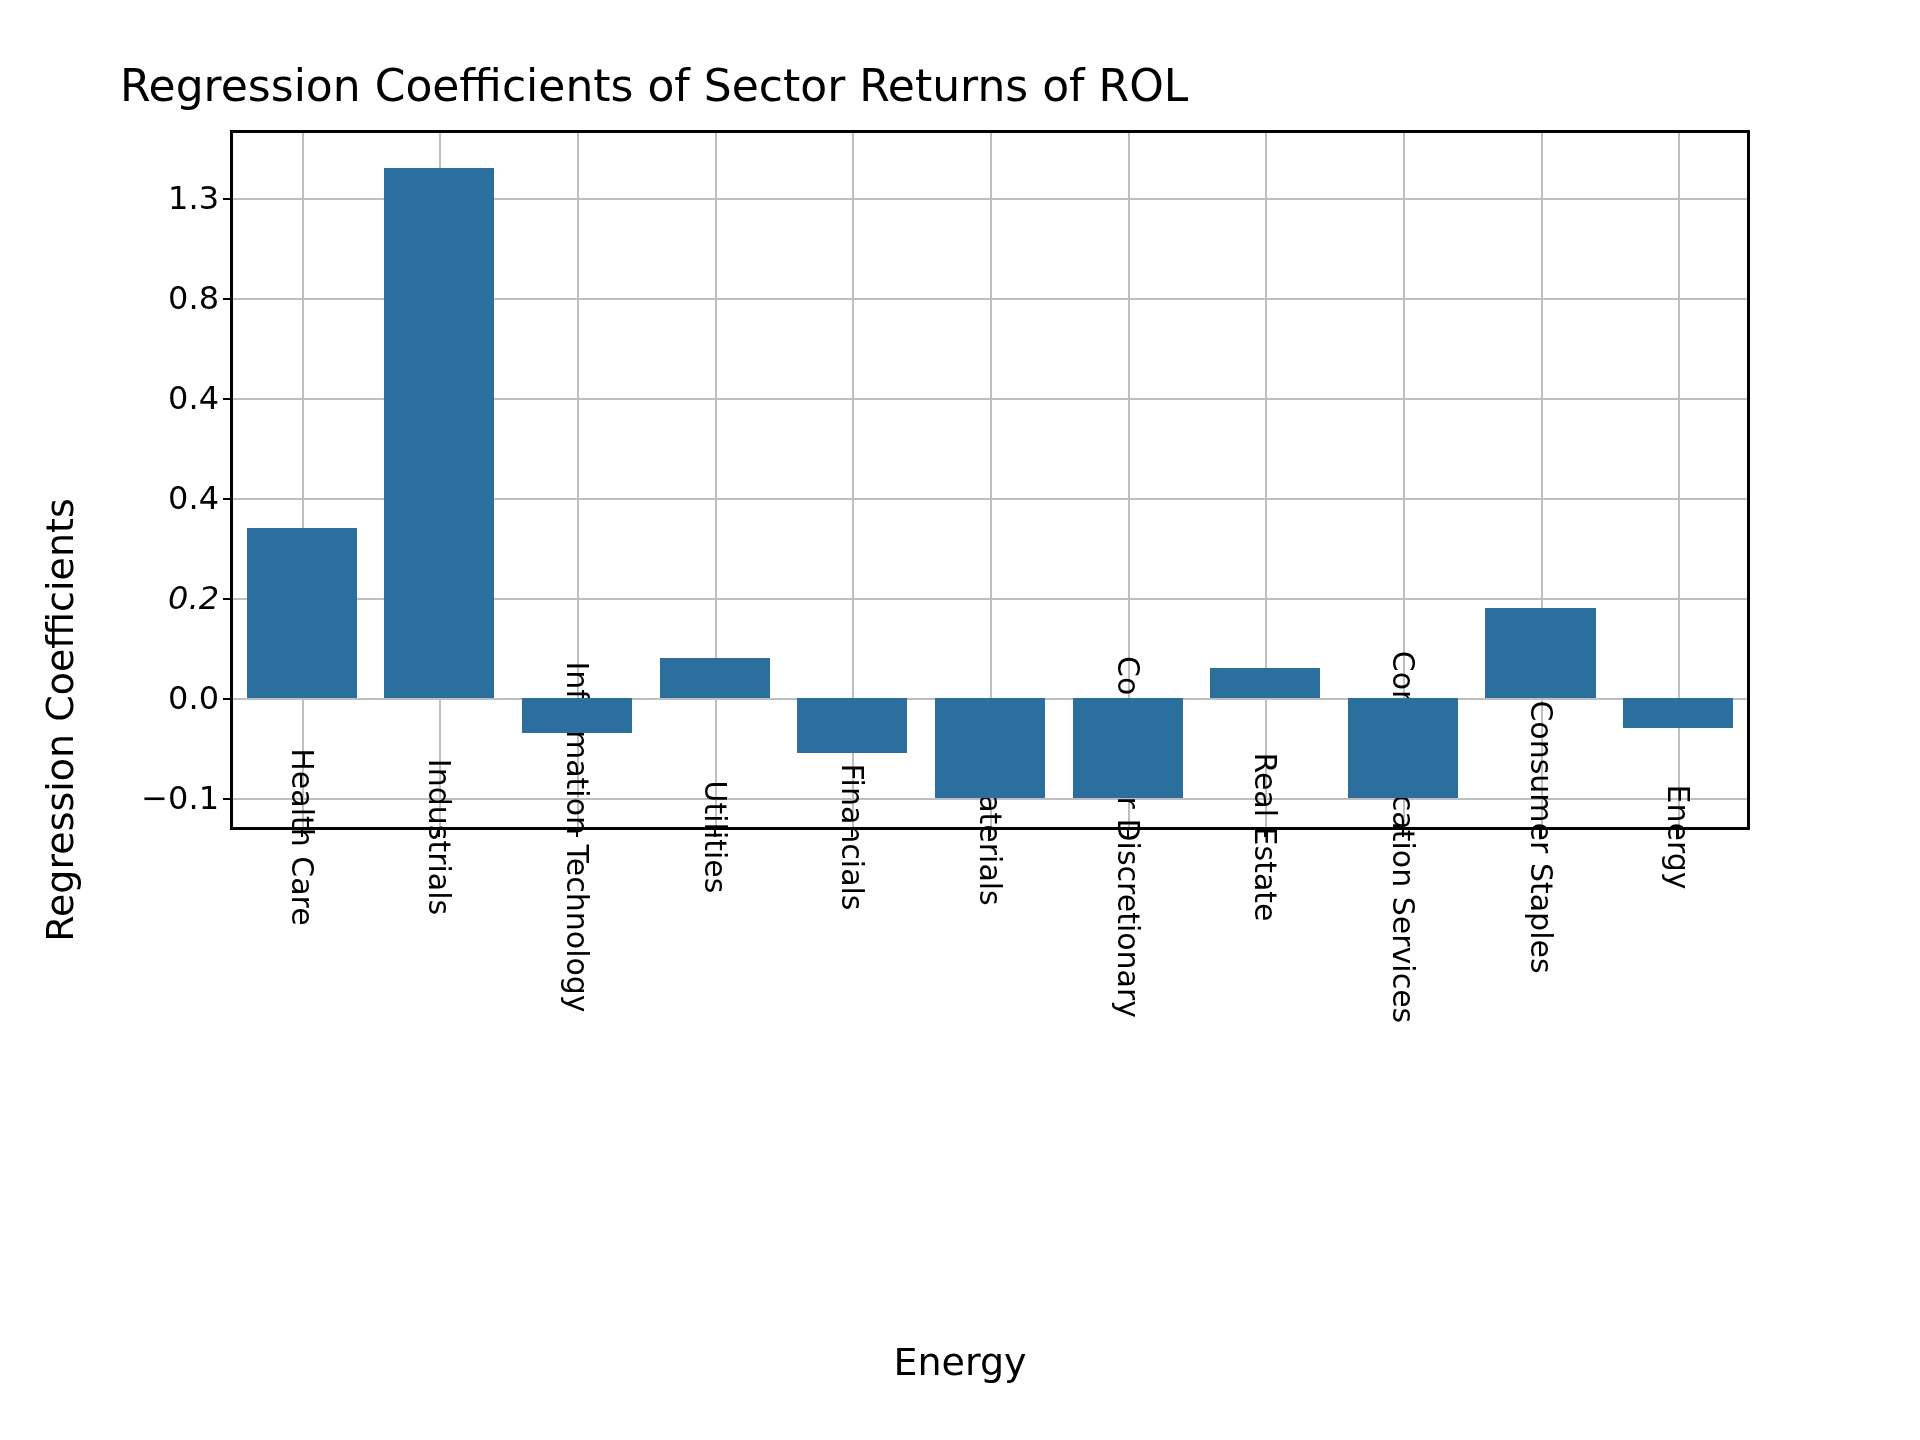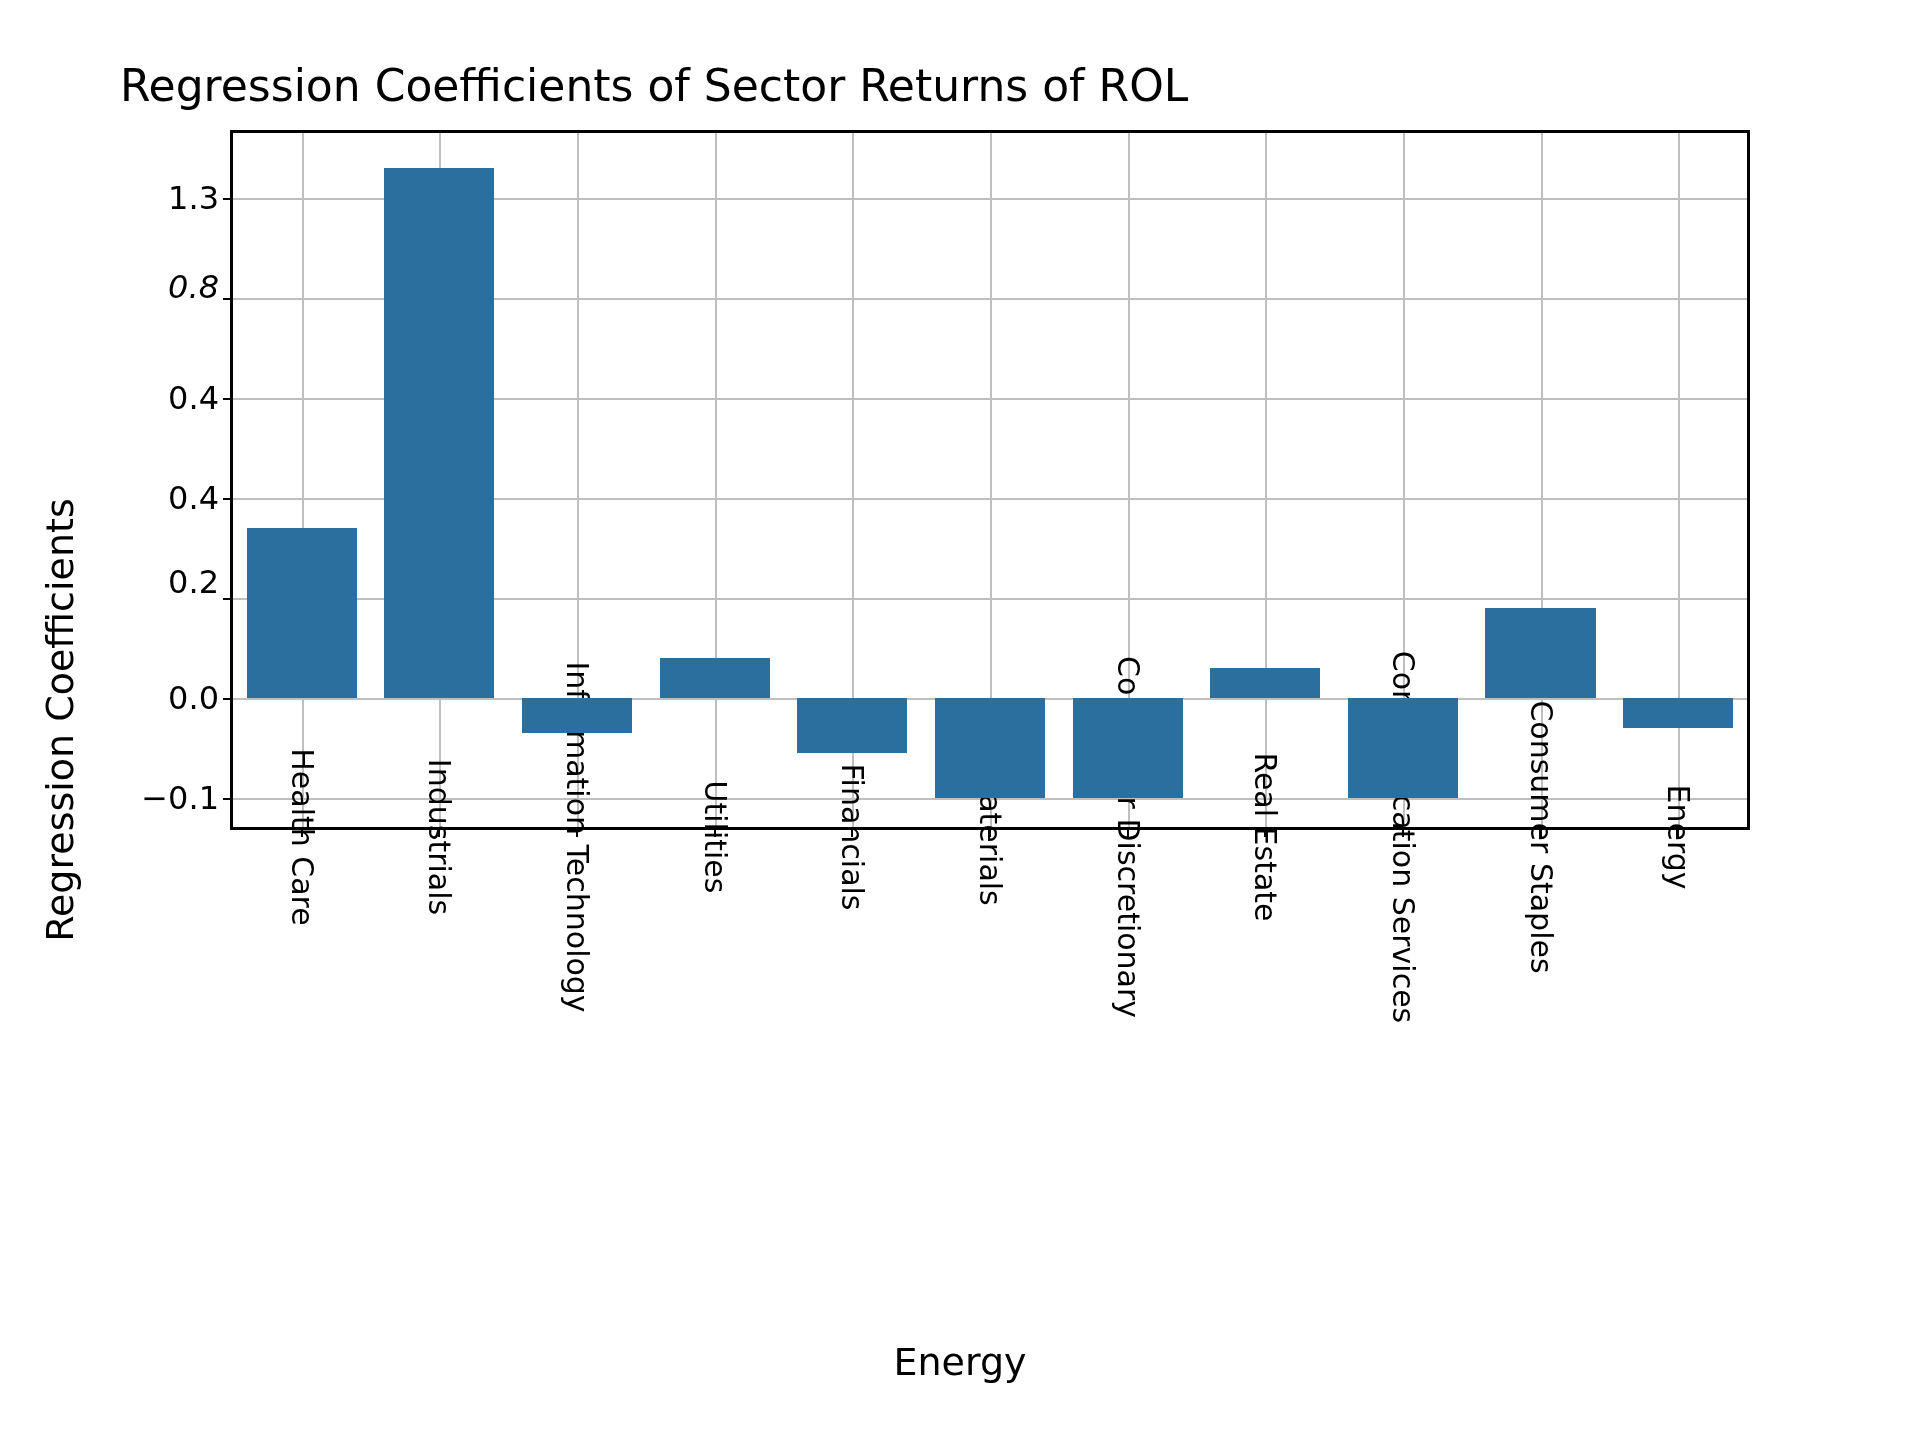--- a/index.html
+++ b/index.html
@@ -117,30 +117,30 @@
   <div class="ylabel">Regression Coefficients</div>
   <div class="plot" id="plot" style="height: 700px;">
       <div class="grid-h" style="top: 665px;"></div>
       <div class="ytick-mark" style="top: 665px;"></div>
       <div class="ytick-label" style="top: 665px;">−0.1</div>
       <div class="grid-h" style="top: 565px;"></div>
       <div class="ytick-mark" style="top: 565px;"></div>
       <div class="ytick-label" style="top: 565px; margin-left: 44px;">0.0</div>
       <div class="grid-h" style="top: 465px;"></div>
       <div class="ytick-mark" style="top: 465px;"></div>
-      <div class="ytick-label" style="top: 449px;">0.2</div>
+      <div class="ytick-label" style="top: 465px; font-style: italic;">0.2</div>
       <div class="grid-h" style="top: 365px;"></div>
       <div class="ytick-mark" style="top: 365px;"></div>
       <div class="ytick-label" style="top: 365px;">0.4</div>
       <div class="grid-h" style="top: 265px;"></div>
       <div class="ytick-mark" style="top: 265px;"></div>
       <div class="ytick-label" style="top: 265px;">0.4</div>
       <div class="grid-h" style="top: 165px;"></div>
       <div class="ytick-mark" style="top: 165px;"></div>
-      <div class="ytick-label" style="top: 154px; font-style: italic;">0.8</div>
+      <div class="ytick-label" style="top: 165px;">0.8</div>
       <div class="grid-h" style="top: 65px;"></div>
       <div class="ytick-mark" style="top: 65px;"></div>
       <div class="ytick-label" style="top: 65px;">1.3</div>
       <div class="grid-v" style="left: 68.8182px;"></div>
       <div class="xtick-mark" style="left: 68.8182px;"></div>
       <div class="xtick-label" style="left: 68.8182px;">Health Care</div>
       <div class="bar" style="left: 13.7636px; width: 110.109px; background: rgb(42, 111, 158); top: 395px; height: 170px;"></div>
       <div class="grid-v" style="left: 206.455px;"></div>
       <div class="xtick-mark" style="left: 206.455px;"></div>
       <div class="xtick-label" style="left: 206.455px;">Industrials</div>

